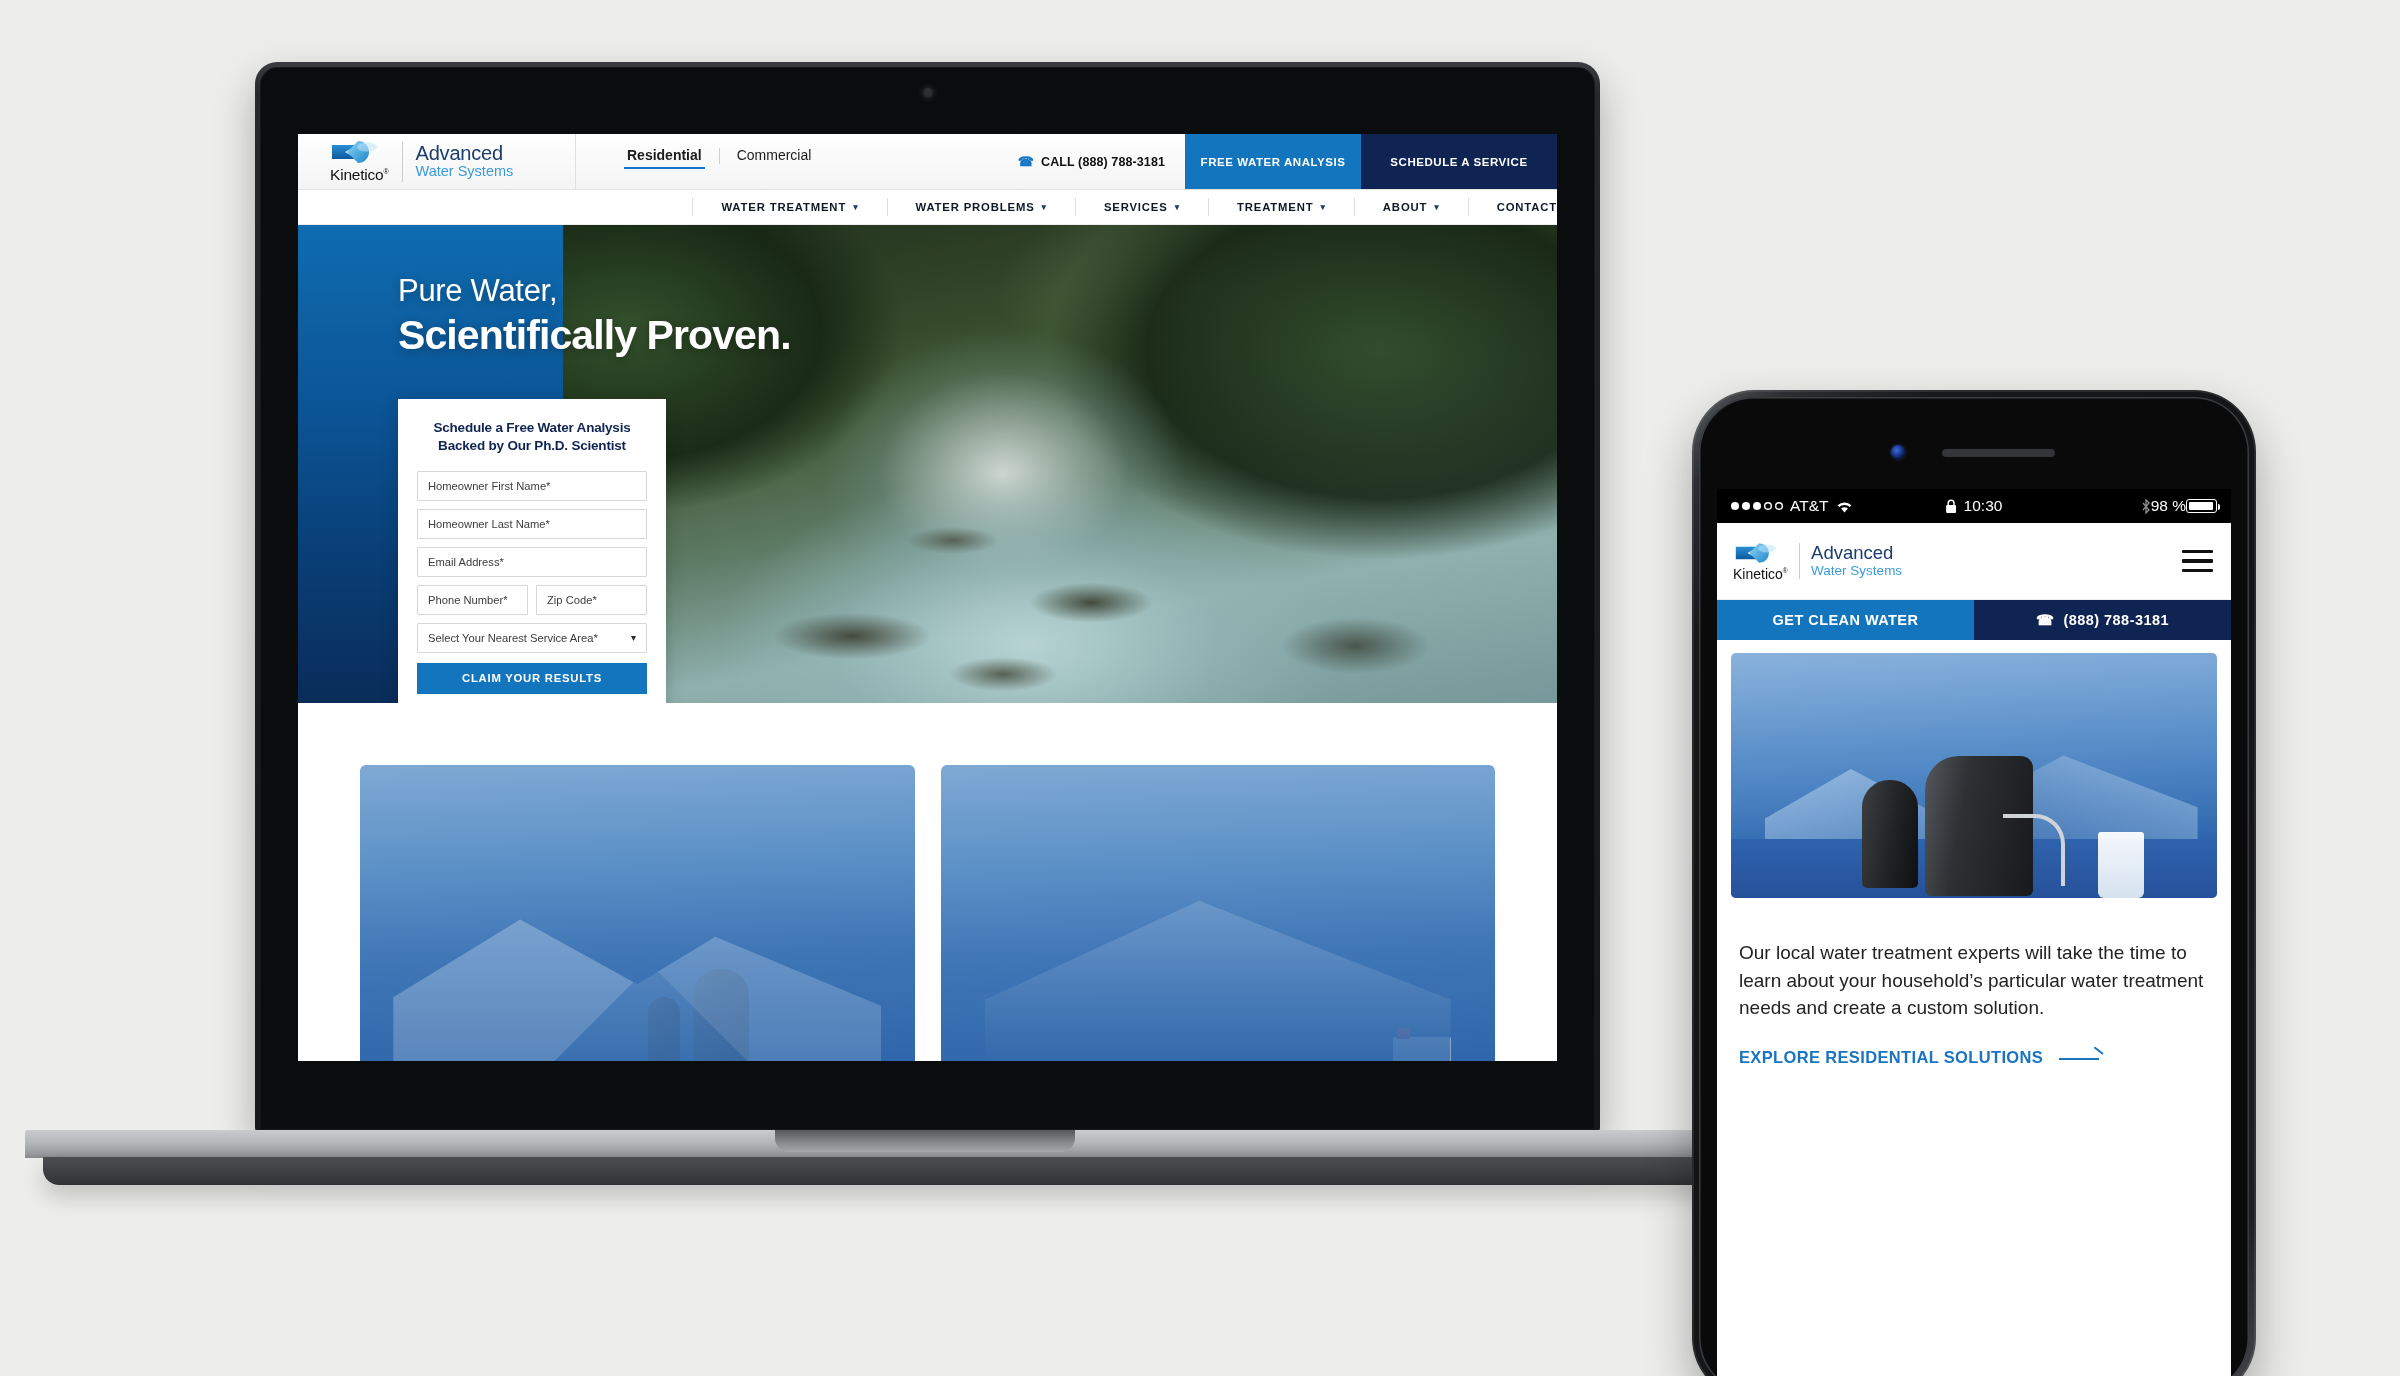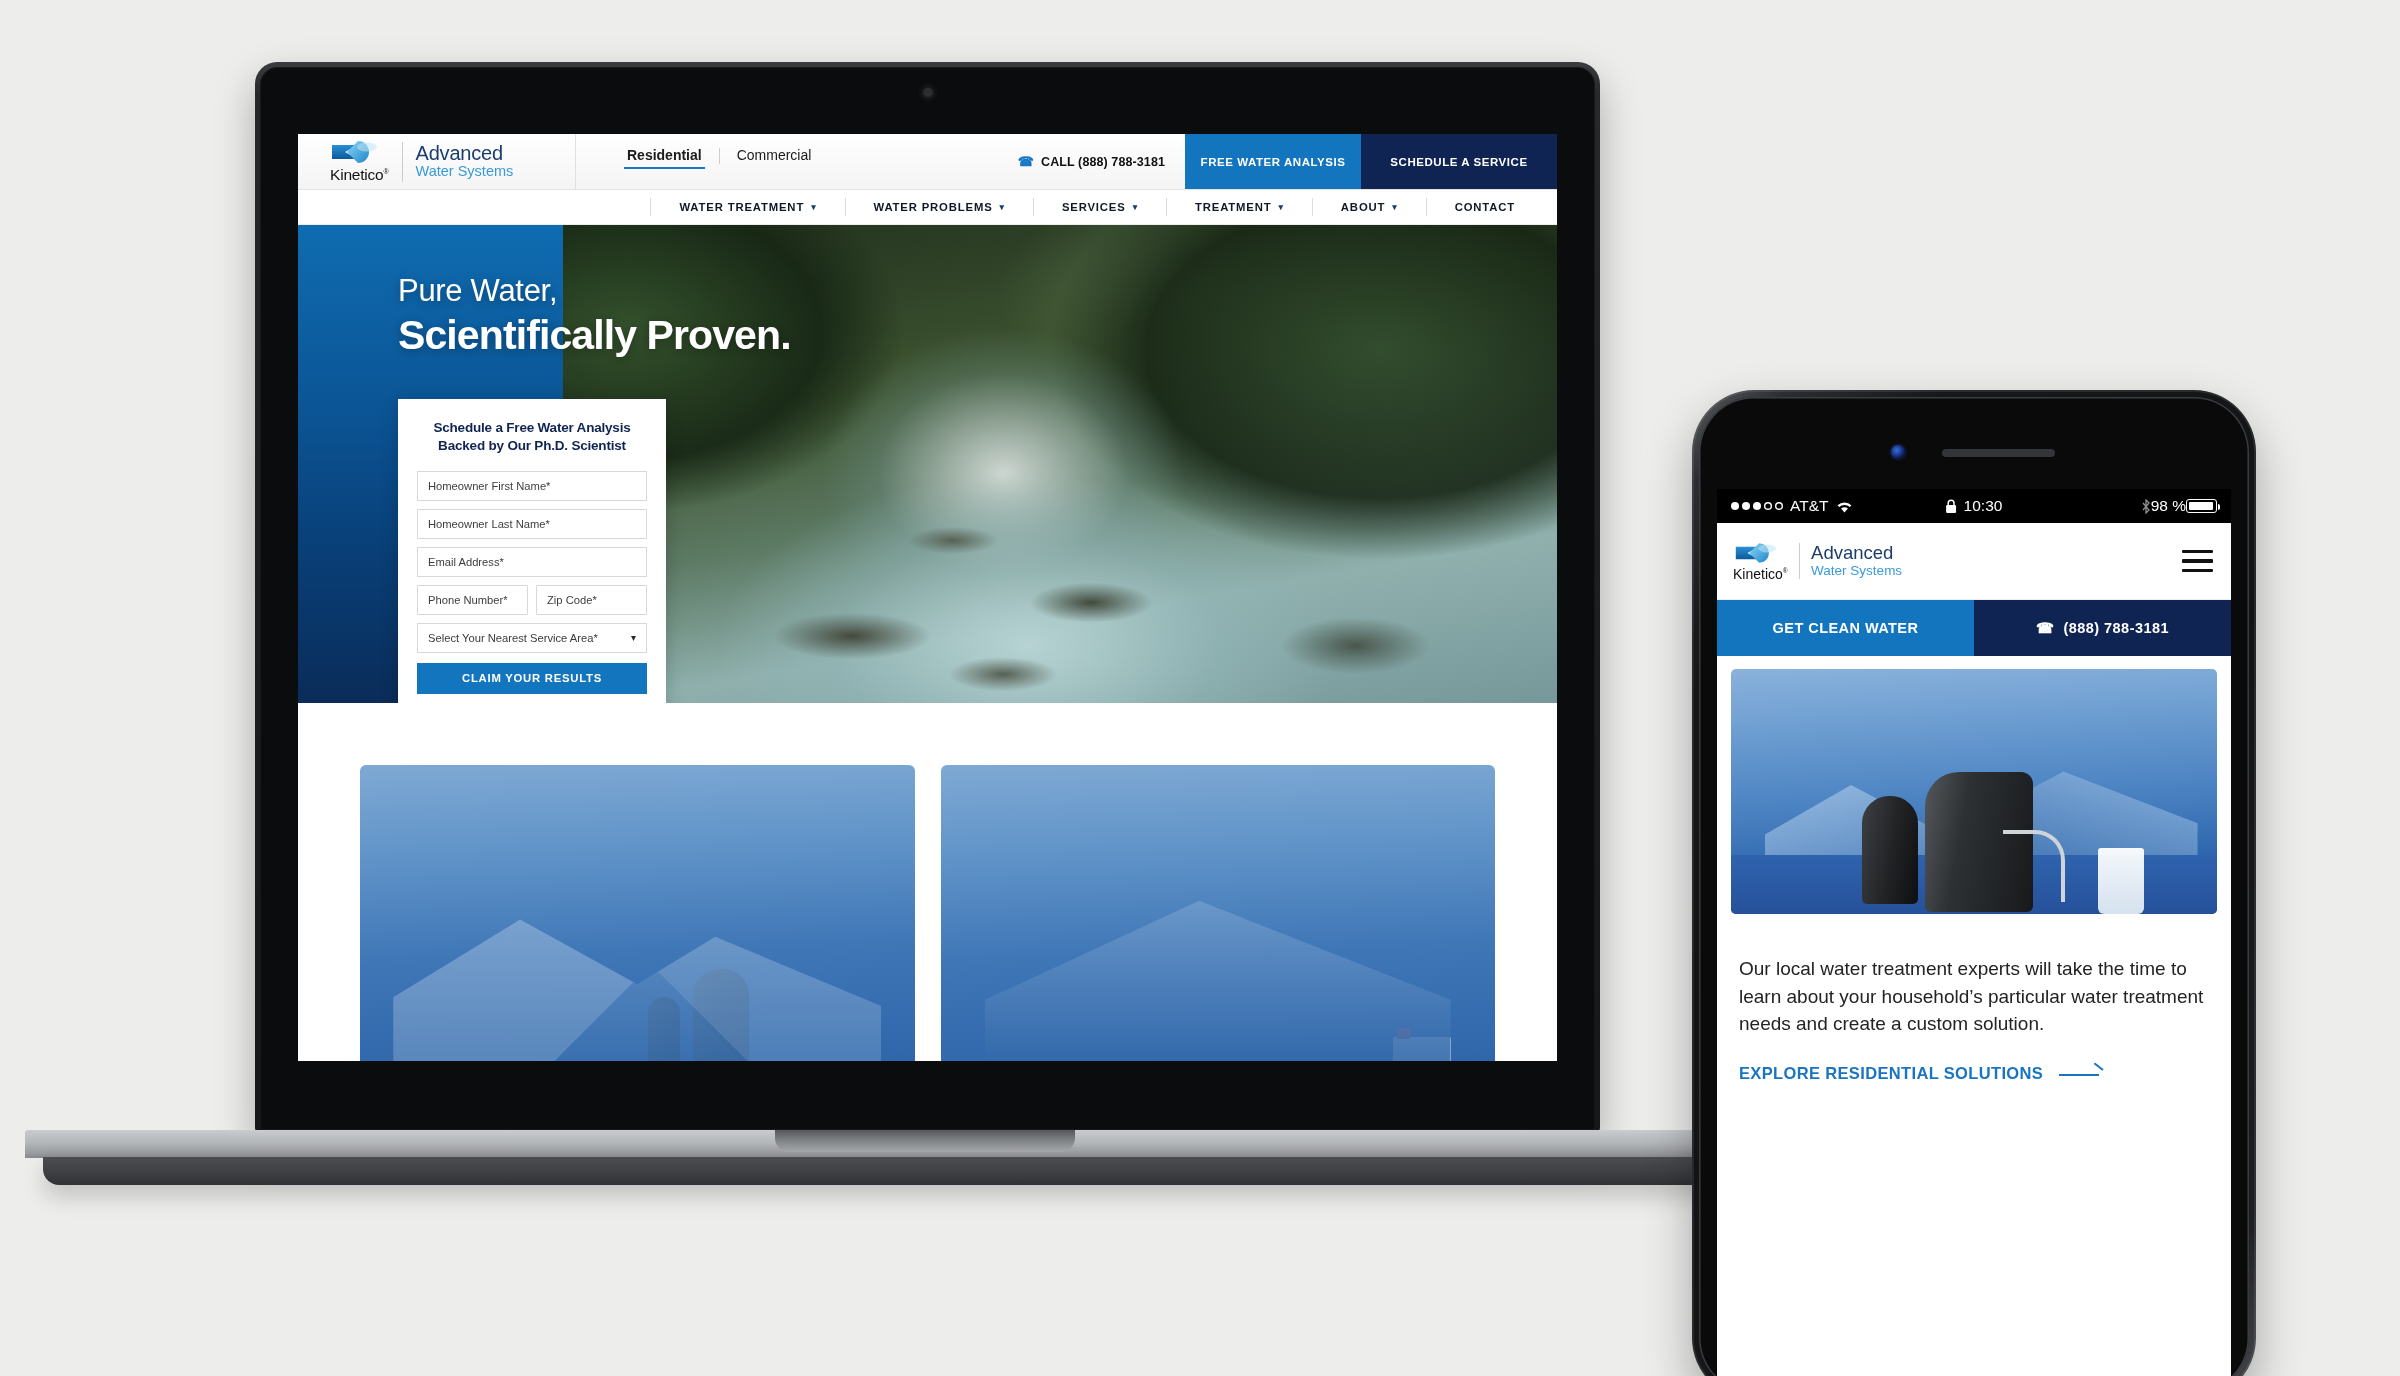--- a/index.html
+++ b/index.html
@@ -110,21 +110,21 @@
   .cta-blue, .cta-navy {
     display:flex; align-items:center; justify-content:center;
     font-size:11.5px; font-weight:700; letter-spacing:.55px; color:#fff;
     cursor:pointer;
   }
   .cta-blue { background:#1275bd; width:176px; }
   .cta-navy { background:#0f2452; width:196px; }
 
   .site-nav {
     display:flex; align-items:center; justify-content:flex-end;
-    height:35px; background:#fff; padding-right:42px;
+    height:35px; background:#fff; 
     border-bottom:1px solid #ededed;
     text-align:center;
   }
   .nav-item {
     display:flex; align-items:center; gap:7px;
     font-size:11.3px; font-weight:700; letter-spacing:.85px; color:#101828;
     padding:0 28px; height:18px; border-right:1px solid #dcdcdc;
     cursor:pointer;
   }
   .nav-item:last-child { border-right:none; padding-right:0; }
@@ -281,21 +281,21 @@
   .ph-kmark { width:52px; height:24px; }
   .ph-kword { font-size:14px; color:#111; margin-top:1px; }
   .ph-kword sup { font-size:6.5px; vertical-align:super; }
   .ph-vbar { width:1.5px; height:36px; background:#c9ccd0; }
   .ph-brandtxt { line-height:1.1; }
   .ph-brandtxt .l1 { font-size:18.5px; color:#1b3d6d; }
   .ph-brandtxt .l2 { font-size:13.5px; color:#3a9ad9; }
   .burger { margin-left:auto; display:flex; flex-direction:column; gap:6px; cursor:pointer; }
   .burger span { display:block; width:31px; height:3.4px; background:#111; border-radius:1px; }
 
-  .ph-ctas { display:flex; height:56px; }
+  .ph-ctas { display:flex; height:40px; }
   .ph-cta-blue, .ph-cta-navy {
     flex:1; display:flex; align-items:center; justify-content:center; gap:9px;
     color:#fff; font-size:14.5px; font-weight:700; letter-spacing:.45px; cursor:pointer;
   }
   .ph-cta-blue { background:#1275bd; }
   .ph-cta-navy { background:#0f2452; }
 
   .ph-hero {
     margin:13px 14px 0 14px; height:245px; border-radius:5px; overflow:hidden;
     position:relative;

